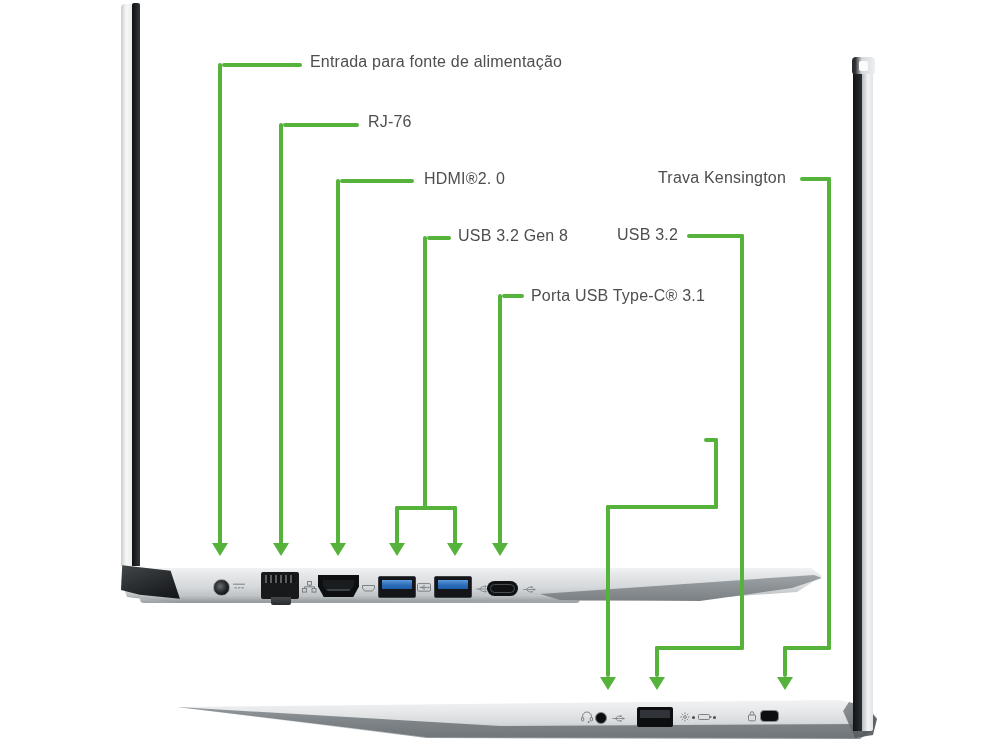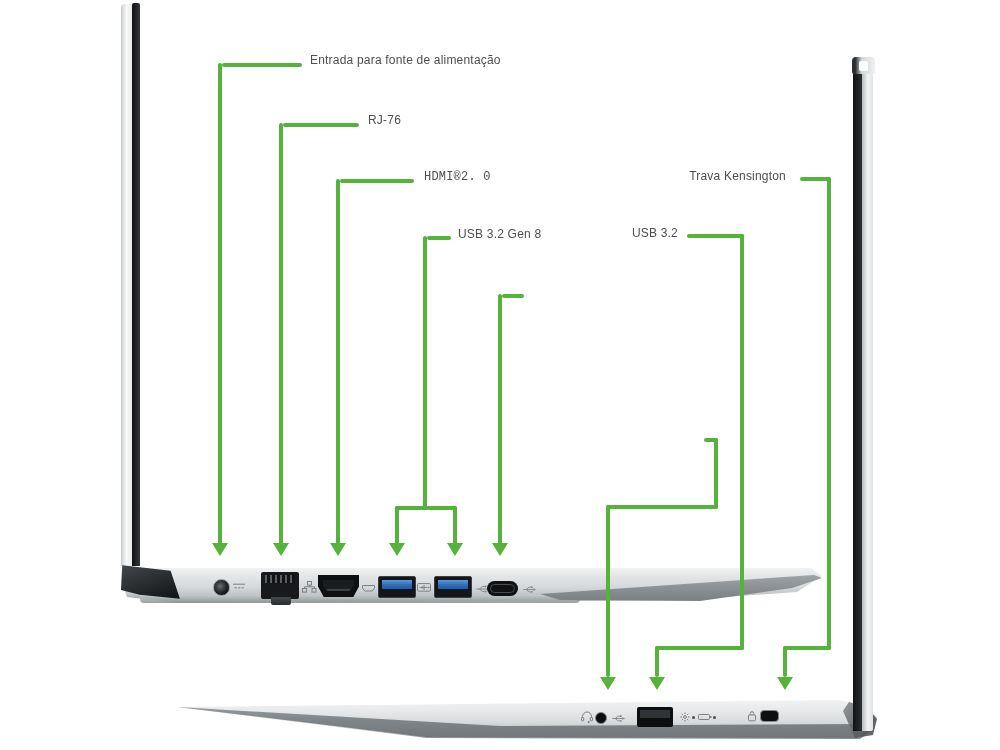--- a/index.html
+++ b/index.html
@@ -4,21 +4,21 @@
 <style>
   :root{
     --green:#55b23a;
     --txt:#4e4e50;
   }
   *{box-sizing:border-box;margin:0;padding:0;}
   body{background:#ffffff;font-family:"Liberation Sans", sans-serif;}
   .stage{position:relative;width:1000px;height:750px;background:#ffffff;overflow:hidden;}
 
   
-  .lbl{position:absolute;font-size:12px;color:var(--txt);letter-spacing:.2px;white-space:nowrap;z-index:6;}
+  .lbl{position:absolute;font-size:16px;color:var(--txt);letter-spacing:.2px;white-space:nowrap;z-index:6;}
   .lbl.r{text-align:right;}
   .lbl .ln{display:block;line-height:19px;}
 
   
   .seg{position:absolute;background:var(--green);border-radius:2px;z-index:5;}
   .arrow{position:absolute;width:0;height:0;border-left:8px solid transparent;border-right:8px solid transparent;border-top:13px solid var(--green);z-index:5;}
 
   
   .part{position:absolute;}
   .z1{z-index:1}.z2{z-index:2}.z3{z-index:3}
@@ -218,34 +218,35 @@
   <div class="lbl" style="left:310px;top:53px;">Entrada para fonte de alimentação</div>
 
   <div class="seg" style="left:283px;top:123px;width:76px;height:4px;"></div>
   <div class="seg" style="left:279px;top:123px;width:4px;height:422px;"></div>
   <div class="arrow" style="left:273px;top:543px;"></div>
   <div class="lbl" style="left:368px;top:113px;">RJ-76</div>
 
   <div class="seg" style="left:340px;top:179px;width:74px;height:4px;"></div>
   <div class="seg" style="left:336px;top:179px;width:4px;height:366px;"></div>
   <div class="arrow" style="left:330px;top:543px;"></div>
-  <div class="lbl" style="left:424px;top:170px;font-family:Liberation Mono, monospace;">HDMI®2. 0</div>
+  <div class="lbl" style="left:424px;top:170px;">HDMI®2. 0</div>
 
   <div class="seg" style="left:427px;top:236px;width:24px;height:4px;"></div>
   <div class="seg" style="left:423px;top:236px;width:4px;height:274px;"></div>
   <div class="seg" style="left:395px;top:506px;width:62px;height:4px;"></div>
   <div class="seg" style="left:395px;top:506px;width:4px;height:39px;"></div>
   <div class="seg" style="left:453px;top:506px;width:4px;height:39px;"></div>
   <div class="arrow" style="left:389px;top:543px;"></div>
   <div class="arrow" style="left:447px;top:543px;"></div>
   <div class="lbl" style="left:458px;top:227px;">USB 3.2 Gen 8</div>
 
   <div class="seg" style="left:502px;top:294px;width:22px;height:4px;"></div>
   <div class="seg" style="left:498px;top:294px;width:4px;height:251px;"></div>
   <div class="arrow" style="left:492px;top:543px;"></div>
+  <div class="lbl" style="left:531px;top:287px;">Porta USB Type-C® 3.1</div>
 
   <div class="seg" style="left:687px;top:234px;width:57px;height:4px;"></div>
   <div class="seg" style="left:740px;top:234px;width:4px;height:416px;"></div>
   <div class="seg" style="left:655px;top:646px;width:89px;height:4px;"></div>
   <div class="seg" style="left:655px;top:646px;width:4px;height:31px;"></div>
   <div class="arrow" style="left:649px;top:677px;"></div>
   <div class="lbl r" style="right:322px;top:226px;">USB 3.2</div>
 
   <div class="seg" style="left:800px;top:177px;width:31px;height:4px;"></div>
   <div class="seg" style="left:827px;top:177px;width:4px;height:473px;"></div>

